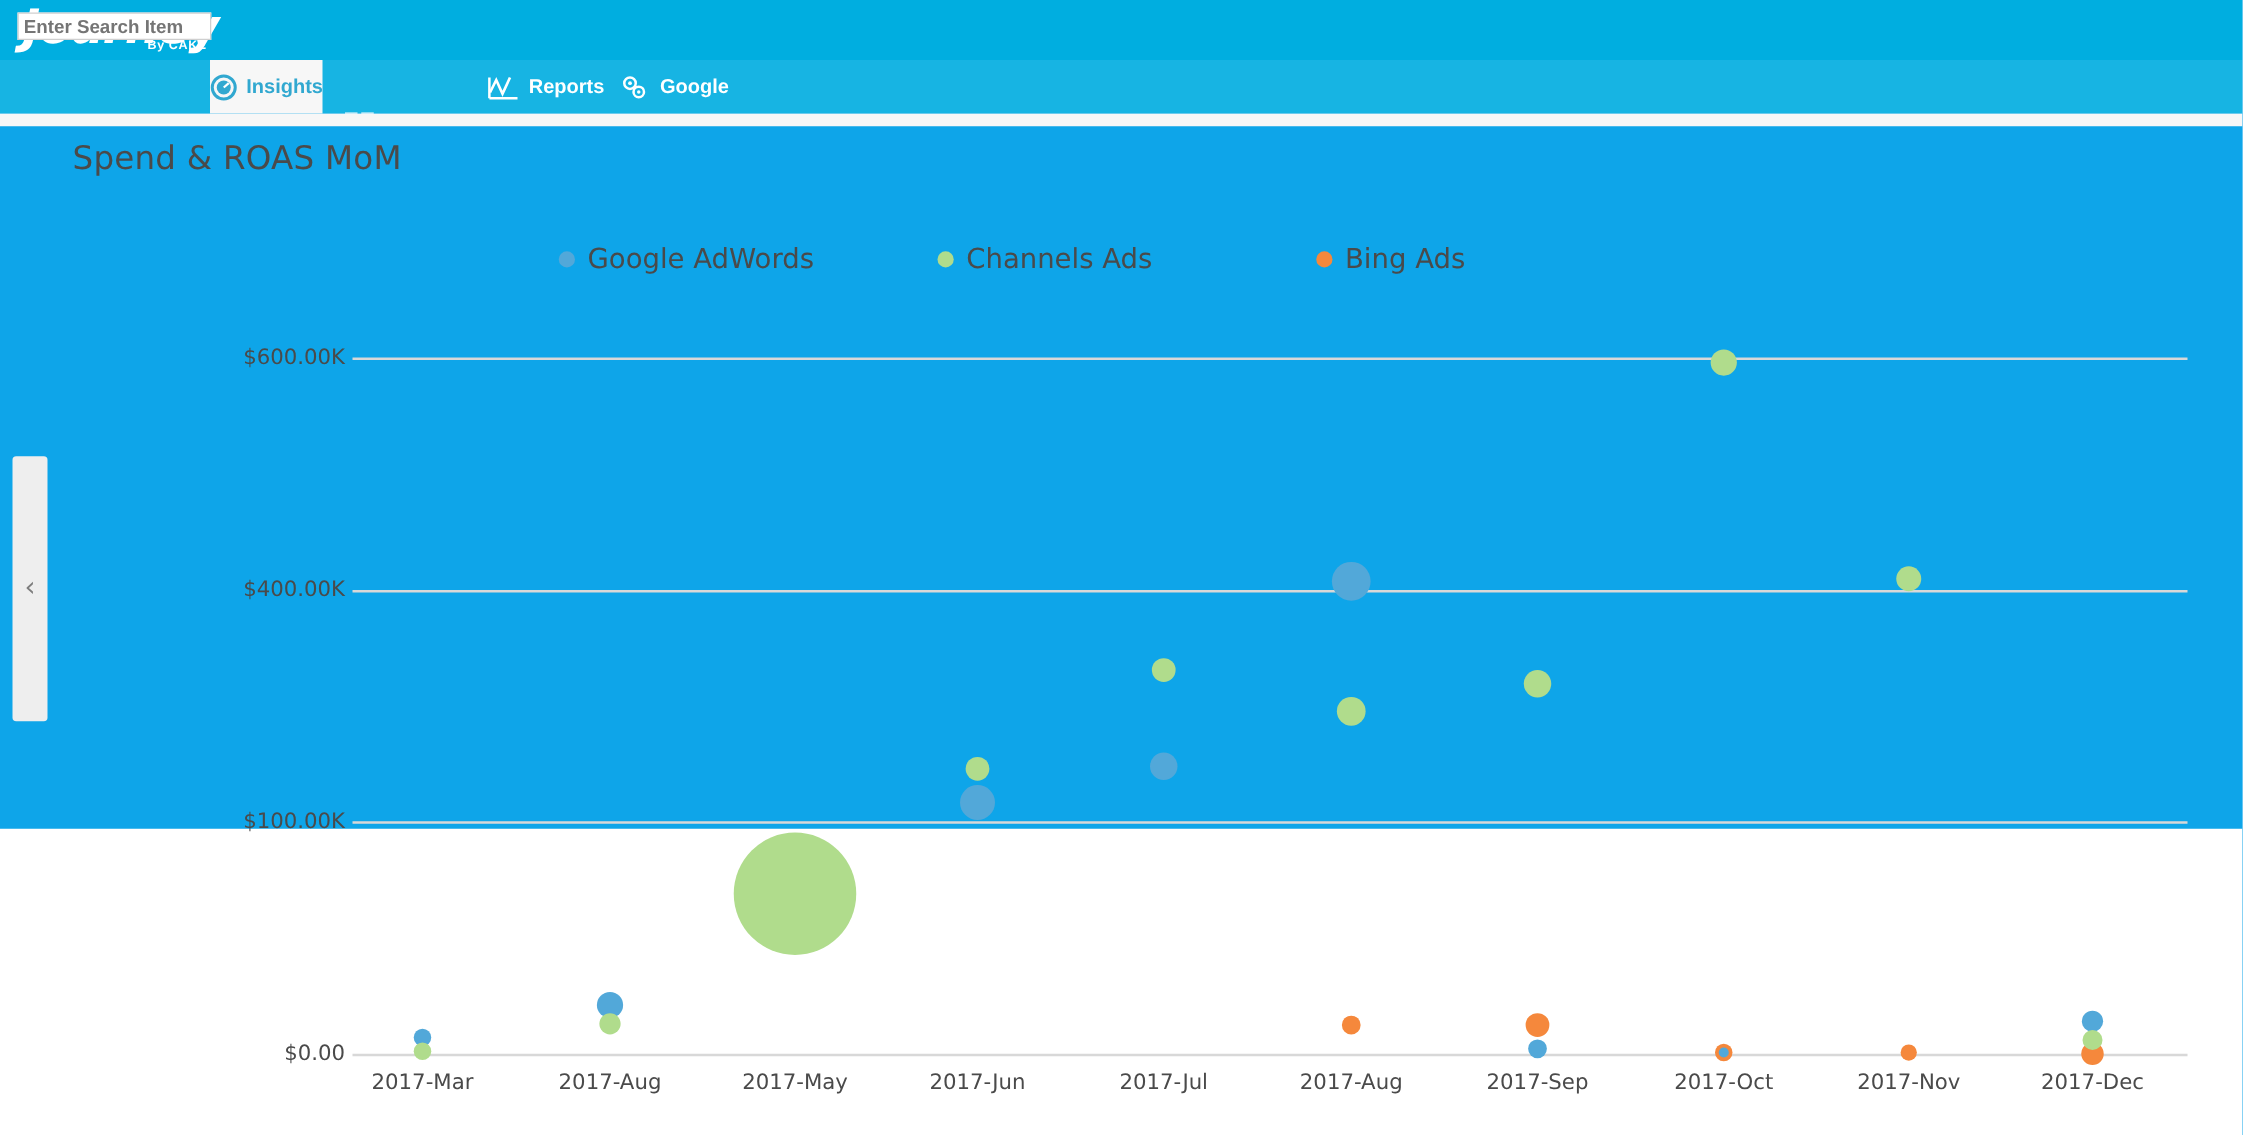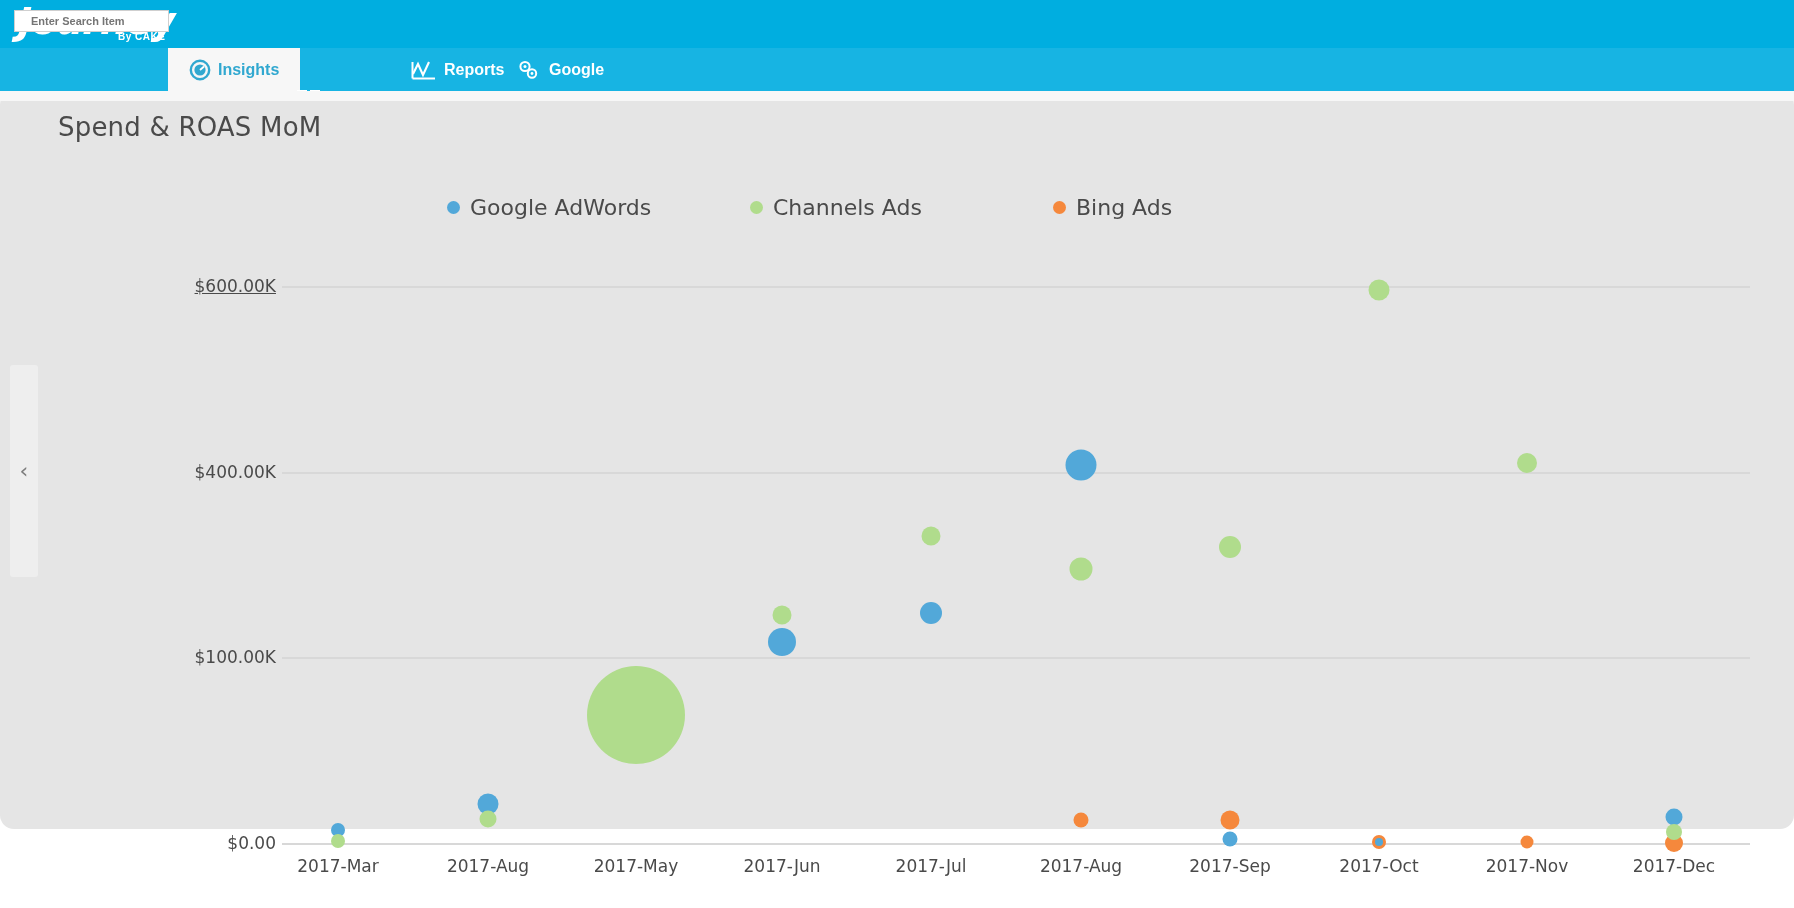--- a/index.html
+++ b/index.html
@@ -32,39 +32,38 @@
 
   
   #navbar{
     position:absolute;left:0;top:48px;width:1794px;height:43px;
     background:#17B4E3;
   }
   #search-input{
     position:absolute;left:14px;top:10px;width:155px;height:22px;
     border:1px solid #cfcfcf;background:#ffffff;
     font-family:"Liberation Sans",sans-serif;
-    font-size:11px;font-weight:bold;color:#555;
-    padding:0 0 0 16px;box-sizing:border-box;
+    font-size:15px;font-weight:bold;color:#555;
+    padding:0 0 0 4px;box-sizing:border-box;
     outline:none;
   }
   .navitem{
     position:absolute;top:48px;height:43px;
     display:flex;align-items:center;gap:7px;
-    padding:0 21px;box-sizing:border-box;
+    padding:0 0;box-sizing:border-box;
     color:#ffffff;font-size:16px;font-weight:bold;
     cursor:pointer;
   }
   .navitem.active{background:#f7f7f7;color:#31A8D0;top:48px;height:43px;}
   .navicon{display:inline-flex;align-items:center;}
 
   
   #content{
-    position:absolute;left:0;top:91px;width:1794px;height:738px;
-    background:#e5e5e5;
-    border-radius:14px;
+    position:absolute;left:0;top:91px;width:1794px;height:572px;
+    background:#0ea5e9;
   }
   #topstrip{
     position:absolute;left:0;top:0;width:1794px;height:10px;background:#f7f7f7;
   }
   #chart-title{
     position:absolute;left:58px;top:21px;
     font-family:"DejaVu Sans",sans-serif;
     font-size:26px;color:#4a4a4a;font-weight:normal;
     letter-spacing:0.2px;
   }
@@ -202,21 +201,21 @@
         <span>Channels Ads</span>
       </div>
       <div class="legend-item" style="left: 1053px;">
         <span class="legend-dot" style="background: rgb(245, 136, 60);"></span>
         <span>Bing Ads</span>
       </div>
     </div>
 
   <div id="plot">
       <div class="gridline" style="top: 195px;"></div>
-      <div class="ytick" style="top: 195px; left: 116px; text-decoration: underline;">$600.00K</div>
+      <div class="ytick" style="top: 195px; left: 116px;">$600.00K</div>
       <div class="gridline" style="top: 380.667px;"></div>
       <div class="ytick" style="top: 380.667px; left: 116px;">$400.00K</div>
       <div class="gridline" style="top: 566.333px;"></div>
       <div class="ytick" style="top: 566.333px; left: 116px;">$100.00K</div>
       <div class="gridline" style="top: 752px;"></div>
       <div class="ytick" style="top: 752px; left: 116px;">$0.00</div>
       <div class="xtick" style="left: 338px; top: 765px;">2017-Mar</div>
       <div class="xtick" style="left: 488px; top: 765px;">2017-Aug</div>
       <div class="xtick" style="left: 636px; top: 765px;">2017-May</div>
       <div class="xtick" style="left: 782px; top: 765px;">2017-Jun</div>

